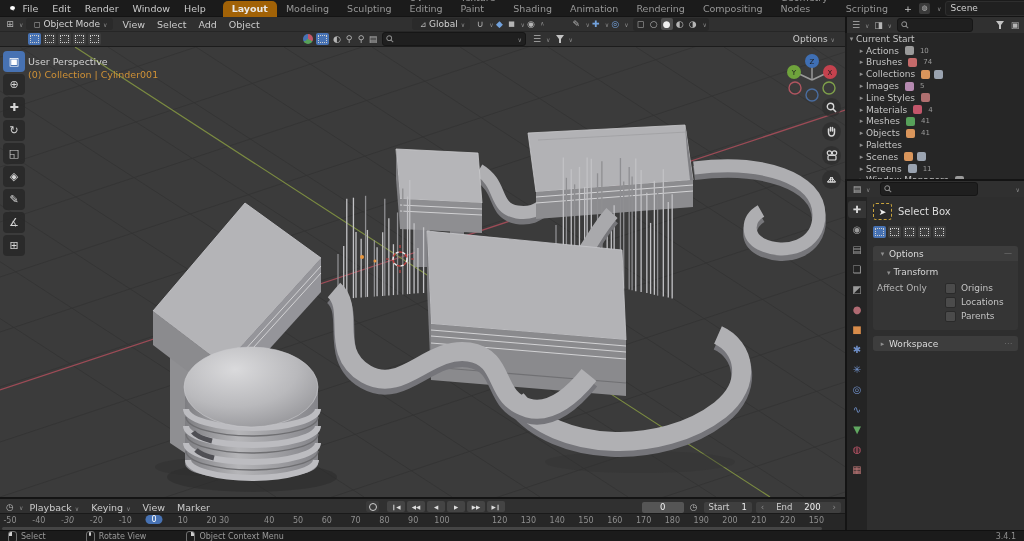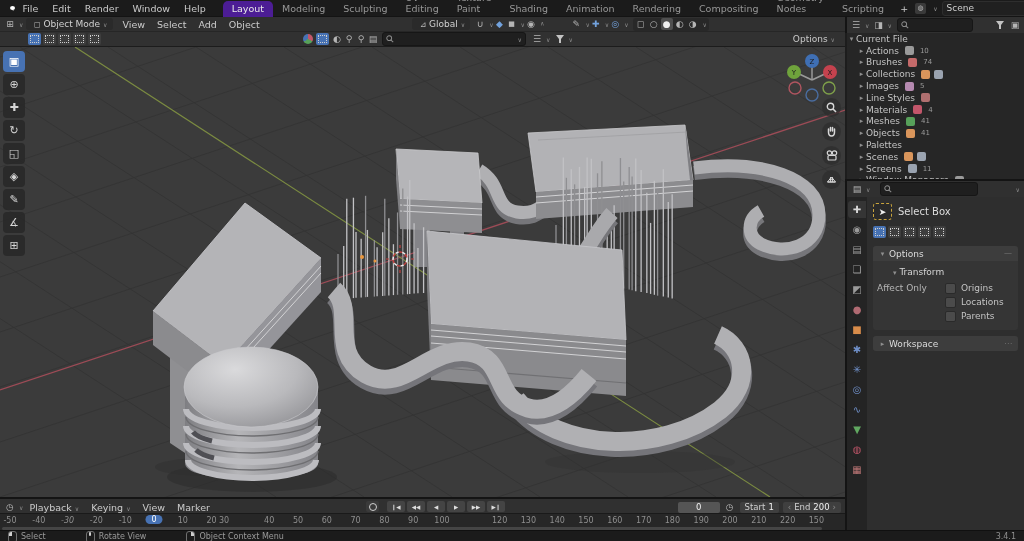--- a/index.html
+++ b/index.html
@@ -10,21 +10,21 @@
   .chev{font-size:6px;color:#8a8a8a;margin-left:3px;}
   .chev-up{font-size:6px;color:#8a8a8a;margin-left:3px;transform:rotate(180deg);display:inline-block;}
 
   
   .topbar{left:0;top:0;width:1024px;height:17px;background:#1b1b1b;display:flex;align-items:center;padding-left:6px;box-sizing:border-box;border-bottom:1px solid #141414;}
   .blender-logo{width:13px;height:11px;border-radius:50% 50% 45% 45%;background:#e87d0d;position:relative;margin-right:2px;}
   .blender-logo::after{content:"";position:absolute;left:4px;top:3px;width:5px;height:4px;border-radius:50%;background:#fff;}
   .menu-item{padding:0 7px;color:#c9c9c9;font-size:9.5px;cursor:default;}
   .ws-tabs{display:flex;margin-left:10px;height:17px;align-items:flex-end;}
   .ws-tab{padding:2px 9px 3px 9px;font-size:9.5px;color:#979797;border-radius:5px 5px 0 0;}
-  .ws-tab.active{background:#4c1d95;color:#e8e8e8;}
+  .ws-tab.active{background:#a16207;color:#e8e8e8;font-weight:bold;}
   .topbar-right{margin-left:auto;display:flex;align-items:center;margin-right:6px;gap:4px;}
   .id-field{display:flex;align-items:center;background:#202020;border:1px solid #2e2e2e;border-radius:3px;height:13px;padding:0 4px;font-size:9px;color:#cfcfcf;}
   .mini-ic{width:11px;height:11px;border-radius:2px;background:#3a3a3a;display:inline-flex;align-items:center;justify-content:center;font-size:7px;color:#bdbdbd;}
 
   
   .vp-header{left:0;top:17px;width:845px;height:15px;background:#303030;display:flex;align-items:center;padding:0 4px;box-sizing:border-box;border-bottom:1px solid #262626;}
   .vp-tools{left:0;top:32px;width:845px;height:15px;background:#313131;display:flex;align-items:center;padding:0 4px;box-sizing:border-box;border-bottom:1px solid #1c1c1c;}
   .hdr-btn{display:flex;align-items:center;background:#2a2a2a;border-radius:3px;height:12px;padding:0 5px;margin-right:4px;font-size:9px;color:#d0d0d0;}
   .hdr-menu{padding:0 6px;font-size:9.5px;color:#cccccc;}
   .ico{width:12px;height:12px;display:inline-flex;align-items:center;justify-content:center;font-size:9px;color:#b5b5b5;}
@@ -55,36 +55,36 @@
   .tabstrip{left:845px;top:197px;width:22px;height:333px;background:#242424;display:flex;flex-direction:column;align-items:center;padding-top:4px;box-sizing:border-box;border-left:2px solid #141414;gap:3px;}
   .ptab{width:18px;height:17px;border-radius:3px 0 0 3px;display:flex;align-items:center;justify-content:center;font-size:10px;}
   .ptab.active{background:#353535;}
   .props-body{left:867px;top:197px;width:157px;height:333px;background:#2e2e2e;padding:6px 6px 0 6px;box-sizing:border-box;}
   .tool-title{display:flex;align-items:center;gap:6px;margin-bottom:6px;}
   .tool-title .big{width:17px;height:15px;border:1px dashed #c8a33c;border-radius:3px;display:flex;align-items:center;justify-content:center;color:#f0f0f0;font-size:9px;background:#2a2a2a;}
   .panel{background:#353535;border-radius:3px;margin-bottom:6px;}
   .panel-h{display:flex;align-items:center;height:15px;padding:0 5px;color:#dcdcdc;font-size:9px;background:#3d3d3d;border-radius:3px 3px 0 0;}
   .panel-h .grip{margin-left:auto;color:#6f6f6f;font-size:8px;letter-spacing:1px;}
   .panel-b{padding:4px 4px 6px 4px;}
-  .sub-h{color:#d5d5d5;font-size:9px;margin:2px 0 5px 16px;}
+  .sub-h{color:#d5d5d5;font-size:9px;margin:2px 0 5px 10px;}
   .chk-row{display:flex;align-items:center;height:12px;margin:2px 0;}
   .chk-label-col{width:62px;text-align:left;color:#b5b5b5;font-size:9px;padding-right:6px;flex:none;}
   .chk{width:9px;height:9px;background:#4b4b4b;border:1px solid #2a2a2a;border-radius:2px;margin-right:5px;flex:none;}
   .chk-name{color:#c3c3c3;font-size:9px;}
 
   
   .tl-hdr{left:0;top:497px;width:845px;height:16px;background:#303030;border-top:2px solid #141414;box-sizing:border-box;}
   .tl-menus{position:absolute;left:4px;top:2px;display:flex;align-items:center;}
   .tl-transport{position:absolute;left:366px;top:2px;display:flex;align-items:center;gap:2px;}
   .t-btn{min-width:14px;height:11px;background:#444444;border-radius:2px;color:#dedede;font-size:5.5px;display:flex;align-items:center;justify-content:center;padding:0 2px;}
   .rec-btn{width:13px;height:11px;border-radius:2px;background:#3a3a3a;display:flex;align-items:center;justify-content:center;margin-right:6px;}
   .rec-dot{width:6px;height:6px;border:1.5px solid #cfcfcf;border-radius:50%;}
   .tl-right{position:absolute;right:4px;top:2px;display:flex;align-items:center;gap:4px;}
   .frame-field{width:42px;height:11px;background:#555555;border-radius:2px;color:#f2f2f2;text-align:center;font-size:8.5px;line-height:11px;}
-  .pill{height:11px;background:#3f3f3f;border-radius:2px;color:#cfcfcf;font-size:8.5px;display:flex;align-items:center;padding:0 5px;gap:3px;}
+  .pill{height:11px;background:#3f3f3f;border-radius:2px;color:#cfcfcf;font-size:8.5px;display:flex;align-items:center;padding:0 5px;gap:12px;}
   .ruler{left:0;top:513px;width:845px;height:17px;background:#272727;border-top:1px solid #1a1a1a;overflow:hidden;}
   .tick{position:absolute;top:2px;transform:translateX(-50%);color:#8f8f8f;font-size:8px;}
   .tick.cur{background:#4772b3;color:#fff;border-radius:7px;padding:0 6px;top:1px;}
   .hscroll{position:absolute;left:2px;bottom:1px;width:820px;height:3px;background:#454545;border-radius:2px;}
 
   
   .statusbar{left:0;top:530px;width:1024px;height:11px;background:#1b1b1b;display:flex;align-items:center;font-size:8px;color:#9a9a9a;border-top:1px solid #101010;}
   .km{display:flex;align-items:center;gap:4px;margin-right:40px;}
   .mouse{width:7px;height:10px;border:1px solid #6f6f6f;border-radius:3px 3px 3px 3px;position:relative;}
   .mouse::after{content:"";position:absolute;background:#cfcfcf;width:3px;height:4px;top:0;border-radius:2px 0 0 0;}
@@ -431,20 +431,24 @@
         <circle cx="812" cy="14" r="7" fill="#3f6fb4"></circle>
         <circle cx="794" cy="25" r="7" fill="#6fa33c"></circle>
         <circle cx="830" cy="25" r="7" fill="#c4424e"></circle>
         <text x="812" y="16.5" font-size="7" fill="#1c1c1c" text-anchor="middle" font-family="DejaVu Sans">Z</text>
         <text x="794" y="27.5" font-size="7" fill="#1c1c1c" text-anchor="middle" font-family="DejaVu Sans">Y</text>
         <text x="830" y="27.5" font-size="7" fill="#1c1c1c" text-anchor="middle" font-family="DejaVu Sans">X</text>
       </g>
     </svg>
   </div>
 
+  <div class="vp-overlay abs">
+    <div style="color:#d2d2d2;">User Perspective</div>
+    <div style="color:#cf9136;">(0) Collection | Cylinder001</div>
+  </div>
   <div id="toolbar" class="toolbar abs">
       <div class="tool-btn active">▣</div>
       <div class="tool-btn">⊕</div>
       <div class="tool-btn">✚</div>
       <div class="tool-btn">↻</div>
       <div class="tool-btn">◱</div>
       <div class="tool-btn">◈</div>
       <div class="tool-btn">✎</div>
       <div class="tool-btn">∡</div>
       <div class="tool-btn">⊞</div>
@@ -488,21 +492,21 @@
       <span></span>
     </span>
     <svg width="10" height="10" viewBox="0 0 10 10" style="margin-left:auto;">
         <path d="M1,1 L9,1 L6,5 L6,9 L4,9 L4,5 Z" fill="#c3c3c3"></path>
       </svg>
     <span class="ico" style="margin-left:4px;">▣</span>
   </div>
   <div class="outliner abs">
     <div class="ol-row">
       <span class="ol-arrow">▾</span>
-      <span>Current File</span>
+      <span>Current Start</span>
     </div>
     <div id="ol-items">
         <div class="ol-row" style="padding-left: 10px;">
           <span class="ol-arrow">▸</span>
           <span>Actions</span>
           <span class="ol-icon" style="background: rgb(154, 154, 154); margin-left: 6px;"></span>
           <span class="ol-count">10</span>
         </div>
         <div class="ol-row" style="padding-left: 10px;">
           <span class="ol-arrow">▸</span>

